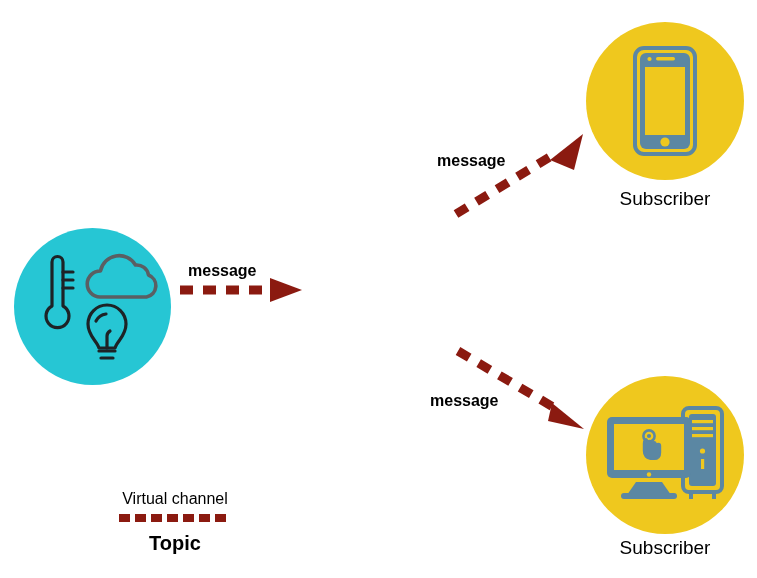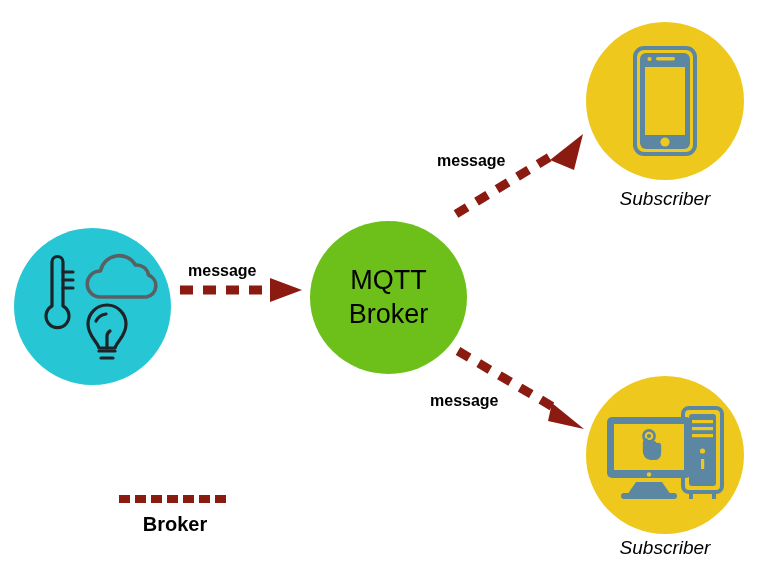--- a/index.html
+++ b/index.html
@@ -58,21 +58,20 @@
     letter-spacing: 0px;
     white-space: pre-line;
   }
   .node-caption {
     position: absolute;
     text-align: center;
     font-size: 19px;
     color: #000000;
     font-family: "Liberation Sans", sans-serif;
     white-space: nowrap;
-    font-style: italic;
   }
   #publisher-caption {
     left: 14px;
     top: 393px;
     width: 157px;
   }
   #subscriber-top-caption {
     left: 586px;
     top: 188px;
     width: 158px;
@@ -148,24 +147,20 @@
       <g fill="none" stroke="#1d2326" stroke-width="3.2" stroke-linecap="round" stroke-linejoin="round">
         <path d="M60 76 a19 19 0 0 1 38 0 c0 12 -9 17 -11 24 h-16 c-2 -7 -11 -12 -11 -24 Z"></path>
         <line x1="71" y1="103" x2="87" y2="103"></line>
         <line x1="73" y1="110" x2="85" y2="110"></line>
         <path d="M79 100 v-12 a6 6 0 0 1 3 -5"></path>
         <path d="M68 73 a13 13 0 0 1 10 -7"></path>
       </g>
     </svg>
   </div>
 
-  <div class="node-circle" id="broker-circle" style="background:#6dc01a;">
-    <div class="broker-label">MQTT
-Broker</div>
-  </div>
 
   <div class="node-circle" id="subscriber-top-circle" style="background:#efc81e;">
     <svg class="icon-svg" width="66" height="112" viewBox="0 0 66 112">
       <rect x="3" y="3" width="60" height="106" rx="9" ry="9" fill="none" stroke="#5b87a3" stroke-width="4"></rect>
       <rect x="8" y="8" width="50" height="96" rx="6" ry="6" fill="#5b87a3"></rect>
       <rect x="13" y="22" width="40" height="68" fill="#efc81e"></rect>
       <rect x="24" y="12" width="19" height="3.4" rx="1.7" fill="#efc81e"></rect>
       <circle cx="17.5" cy="14" r="2.1" fill="#efc81e"></circle>
       <circle cx="33" cy="97" r="4.6" fill="#efc81e"></circle>
     </svg>
@@ -220,19 +215,20 @@
     <path d="M100 30 L133 4 L124 40 Z" fill="#8b1a10"></path>
   </svg>
 
   <div class="msg-label" id="msg-label-3">message</div>
   <svg class="arrow-svg" id="arrow-broker-bottom" width="140" height="90" viewBox="0 0 140 90">
     <line x1="8" y1="6" x2="110" y2="66" stroke="#8b1a10" stroke-width="9" stroke-dasharray="13 11"></line>
     <path d="M102 58 L134 84 L98 76 Z" fill="#8b1a10"></path>
   </svg>
 
   <div id="legend">
+    <div id="legend-title">Virtual channel</div>
     <svg id="legend-dash" width="118" height="10" viewBox="0 0 118 10">
       <line x1="3" y1="5" x2="115" y2="5" stroke="#8b1a10" stroke-width="8" stroke-dasharray="11 5"></line>
     </svg>
-    <div id="legend-topic">Broker</div>
+    <div id="legend-topic">Topic</div>
   </div>
 
 </div>
 
 </body></html>

